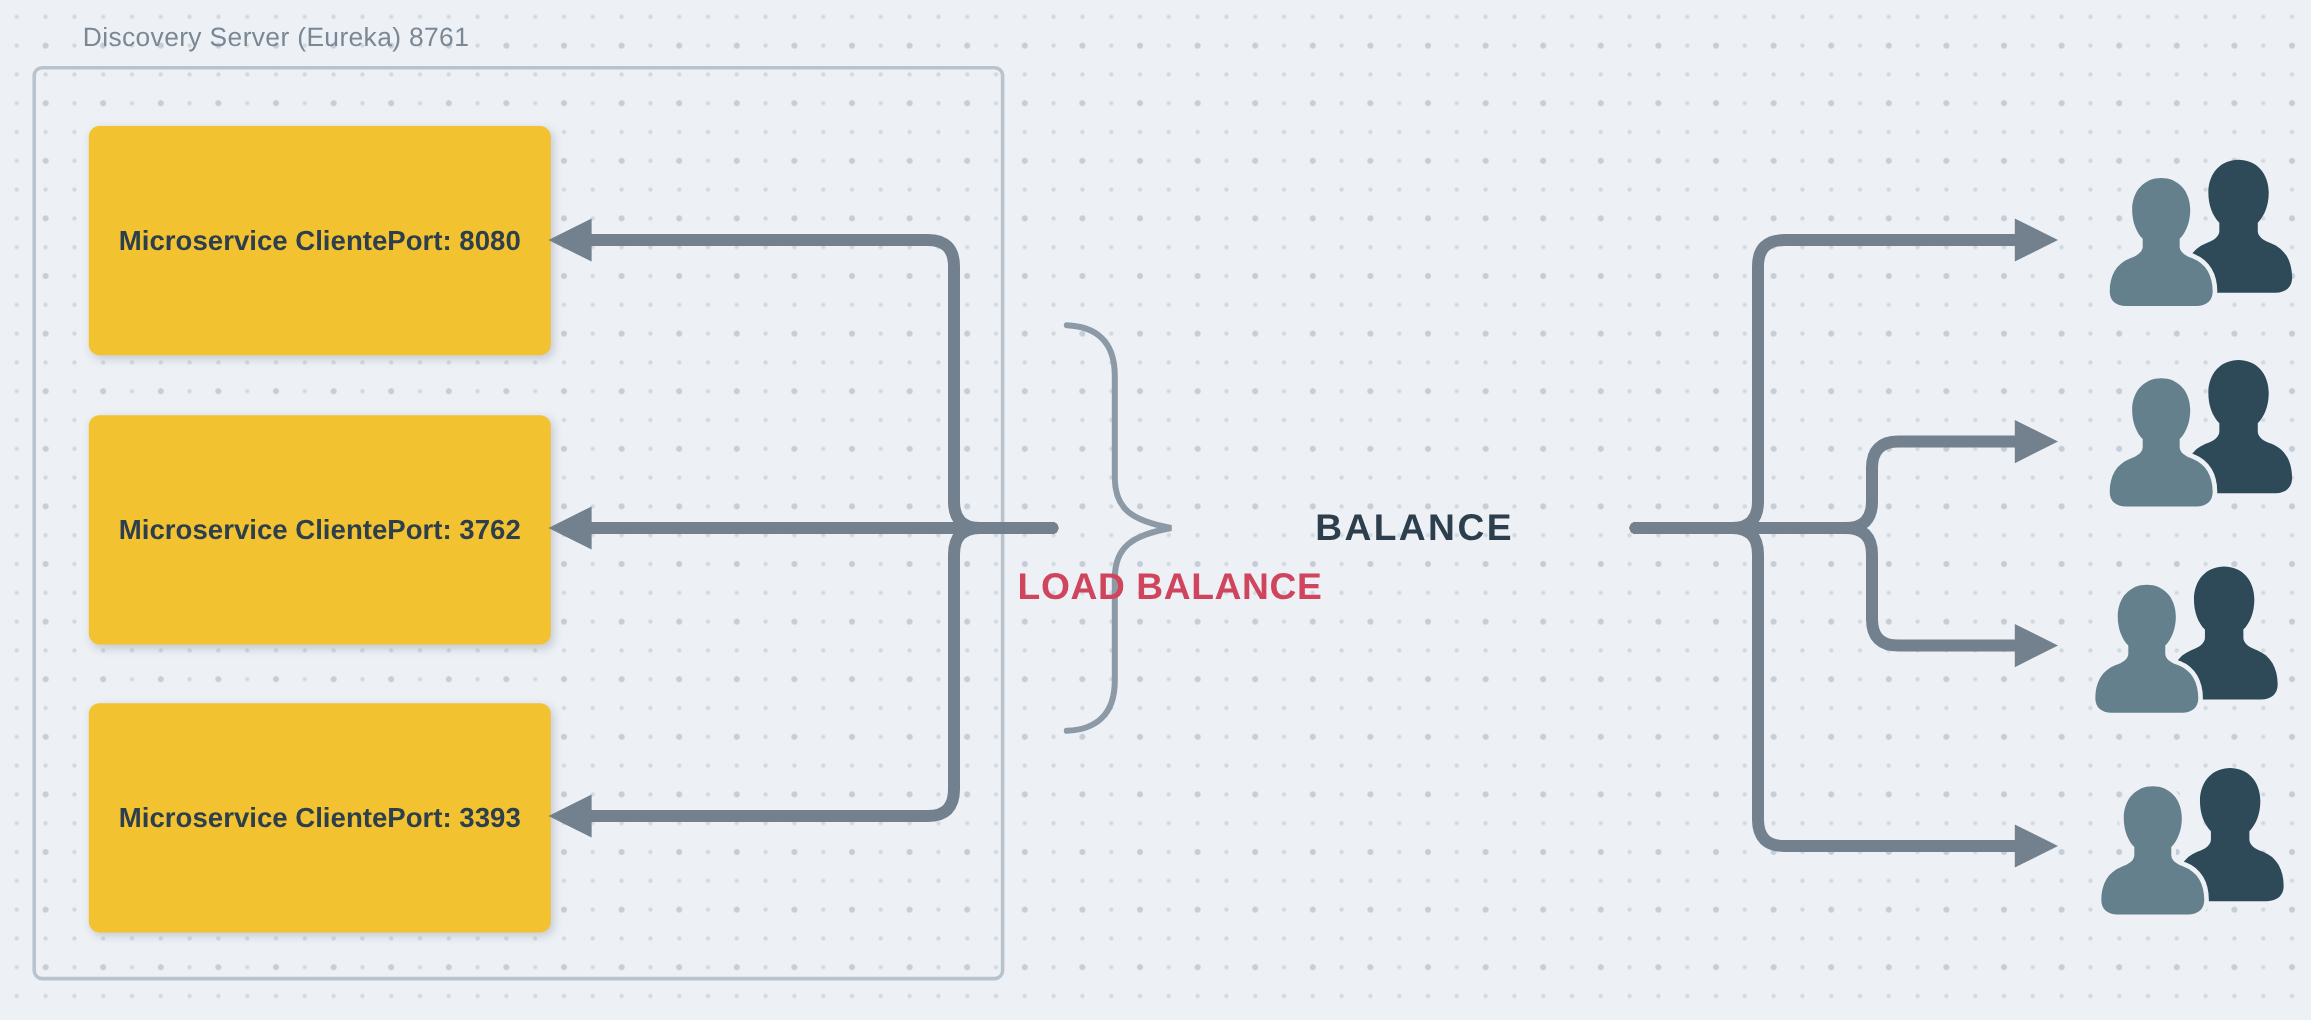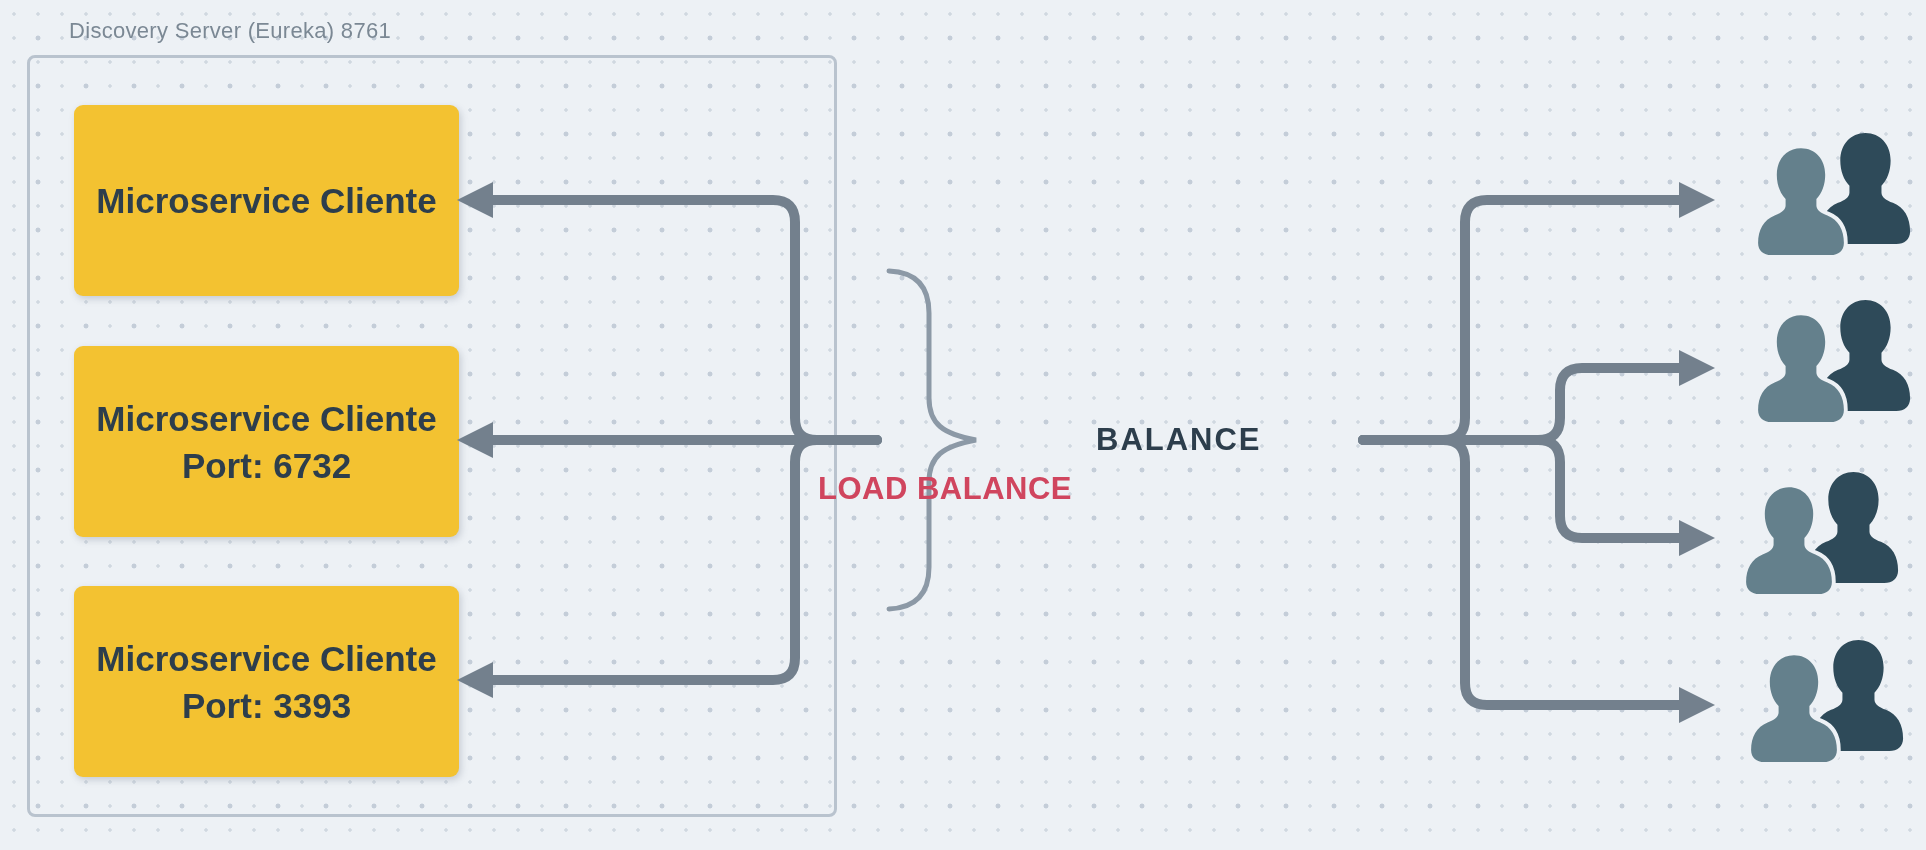--- a/index.html
+++ b/index.html
@@ -32,23 +32,23 @@
     border:3px solid var(--group-border,#b9c3ce);
     border-radius:8px;
     background:transparent;
     box-sizing:border-box;
   }
   .service-node{
     position:absolute;left:74px;width:385px;height:191px;
     background:var(--service-fill,#f3c231);
     border-radius:9px;
     box-shadow:2px 3px 7px rgba(110,120,135,.30);
-    display:flex;flex-direction:column;align-items:center;justify-content:center;
+    display:flex;flex-direction:row;align-items:center;justify-content:center;
     color:var(--service-text,#2d3e4c);
-    font-size:35px;font-weight:bold;
+    font-size:23px;font-weight:bold;
     line-height:47px;
     text-align:center;
   }
   .svg-layer{position:absolute;left:0;top:0;pointer-events:none;}
   .connector{
     stroke:var(--connector,#73808d);
     stroke-width:10;fill:none;
     stroke-linecap:round;stroke-linejoin:round;
   }
   .arrowhead{fill:var(--connector,#73808d);stroke:none;}
@@ -66,21 +66,21 @@
     position:absolute;left:884px;top:224px;
     font-size:30px;font-weight:bold;
     color:var(--url-blue,#1f8ad8);
     text-decoration:none;
     border-bottom:4px solid var(--url-underline,#9dc6e8);
     padding-bottom:1px;
     white-space:nowrap;
     cursor:pointer;
   }
   .lb-label{
-    position:absolute;left:818px;top:471px;
+    position:absolute;left:848px;top:471px;
     font-size:31px;font-weight:bold;
     color:var(--load-balance-red,#d0455e);
     letter-spacing:.5px;
     white-space:nowrap;
   }
   .gw-label{
     position:absolute;left:1096px;top:422px;
     font-size:31px;font-weight:bold;
     color:var(--gateway-text,#2d3e4c);
     letter-spacing:2px;
@@ -91,25 +91,26 @@
 <body>
 
 <div class="canvas">
 
   <div class="group-label">Discovery Server (Eureka) 8761</div>
 
   <div class="group-box"></div>
 
   <div class="service-node" style="top:105px">
     <div>Microservice Cliente</div>
+    <div>Port: 8080</div>
   </div>
 
   <div class="service-node" style="top:346px">
     <div>Microservice Cliente</div>
-    <div>Port: 6732</div>
+    <div>Port: 3762</div>
   </div>
 
   <div class="service-node" style="top:586px">
     <div>Microservice Cliente</div>
     <div>Port: 3393</div>
   </div>
 
   <svg class="svg-layer" width="1926" height="850" viewBox="0 0 1926 850" aria-hidden="true">
     <defs>
       <path id="person" d="M40 3 C53 3 62 13 62 27 C62 36 59 44 54 49 L54 55 C54 59 58 62 64 64

